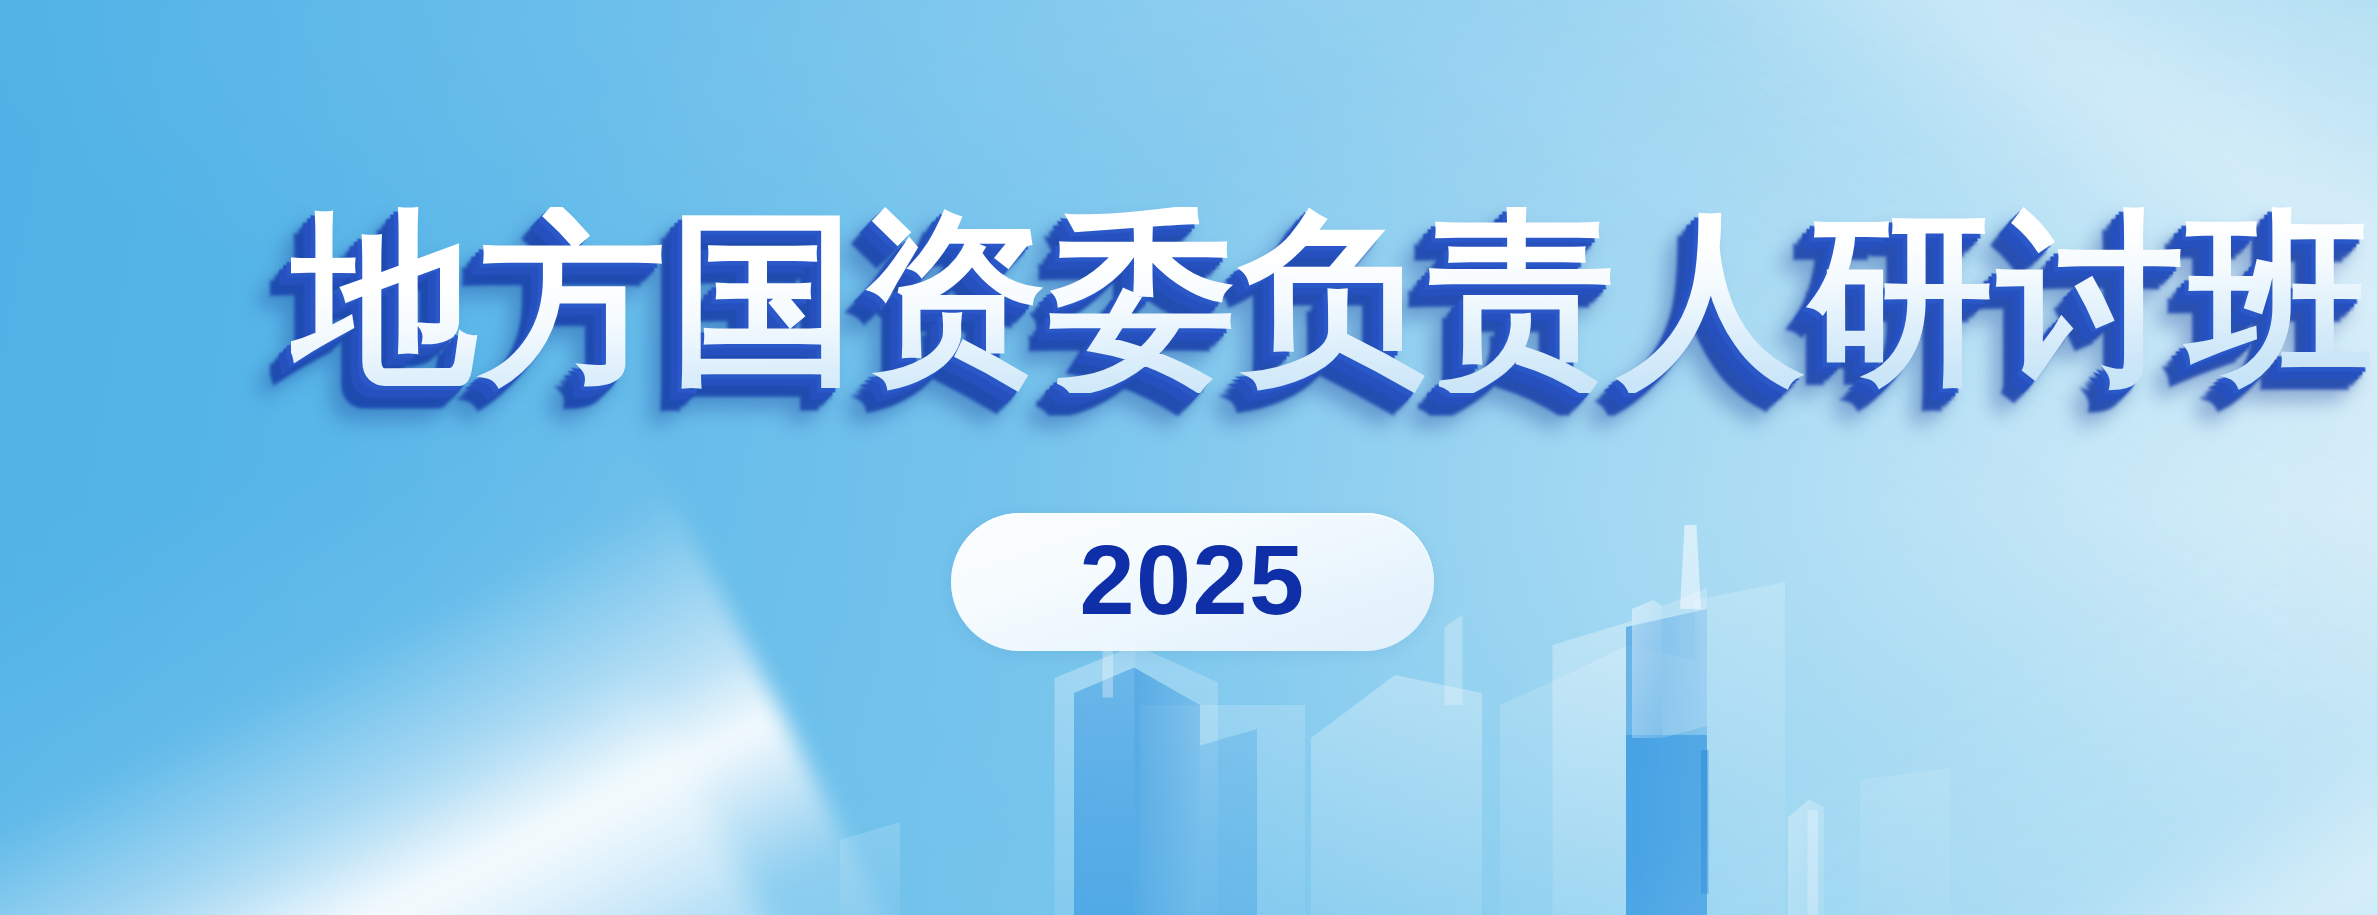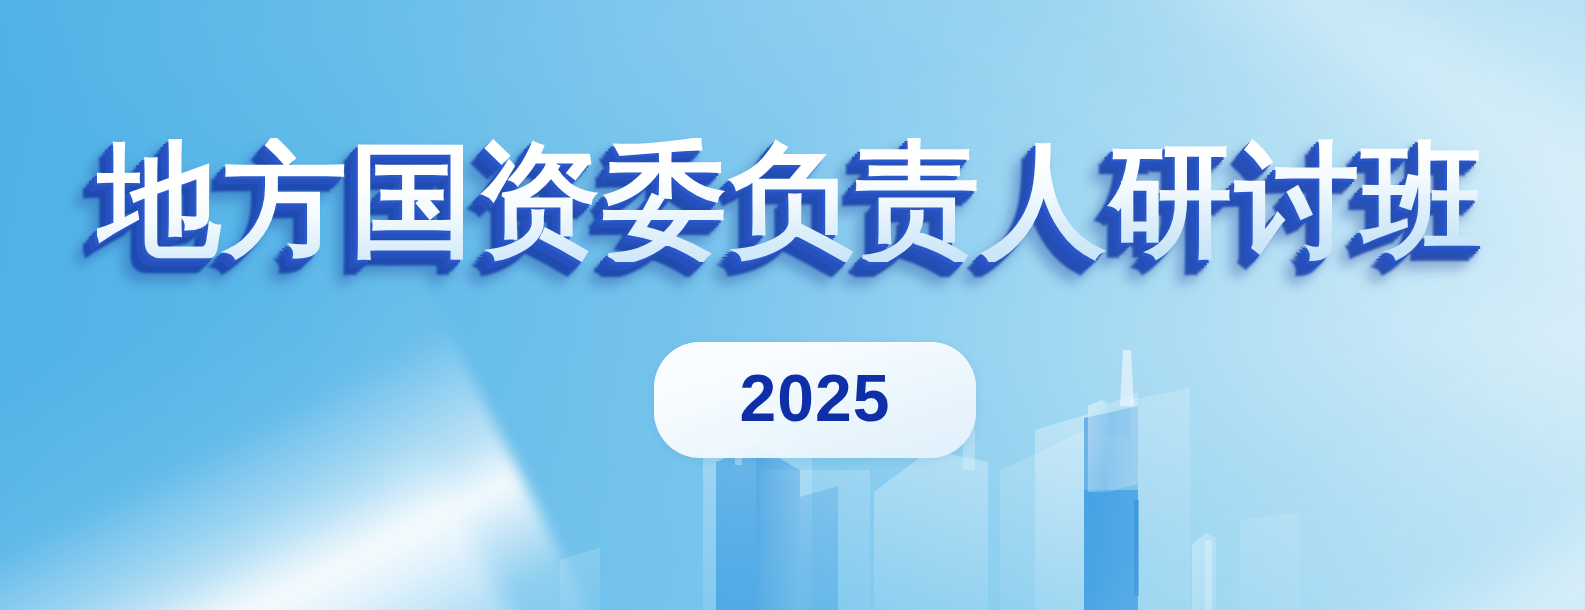--- a/index.html
+++ b/index.html
@@ -129,21 +129,21 @@
     width: 1585px;
     height: 610px;
   }
 
   
   .title-wrap {
     position: absolute;
     left: 0;
     right: 0;
     top: 138px;
-    text-align: center;
+    text-align: right;
     line-height: 1;
   }
 
   .title {
     display: inline-block;
     font-family: "DejaVu Sans", "Liberation Sans", sans-serif;
     font-weight: 700;
     font-size: 124px;
     letter-spacing: 0.02em;
     white-space: nowrap;
@@ -163,24 +163,24 @@
     filter:
       drop-shadow(-3px 3px 0 #2a58c8)
       drop-shadow(-5px 5px 0 #2550bd)
       drop-shadow(-6px 7px 1px rgba(24,64,170,0.85))
       drop-shadow(-8px 9px 6px rgba(20,58,150,0.35));
   }
 
   
   .badge {
     position: absolute;
-    left: 654px;
+    left: 634px;
     top: 342px;
     width: 322px;
-    height: 116px;
+    height: 92px;
     border-radius: 46px;
     background: linear-gradient(160deg,
       rgba(255,255,255,0.97) 0%,
       rgba(252,254,255,0.96) 30%,
       rgba(240,248,254,0.95) 62%,
       rgba(228,241,252,0.94) 100%);
     box-shadow:
       0 2px 10px rgba(40,110,170,0.12),
       inset 0 1px 0 rgba(255,255,255,0.9);
     display: flex;

